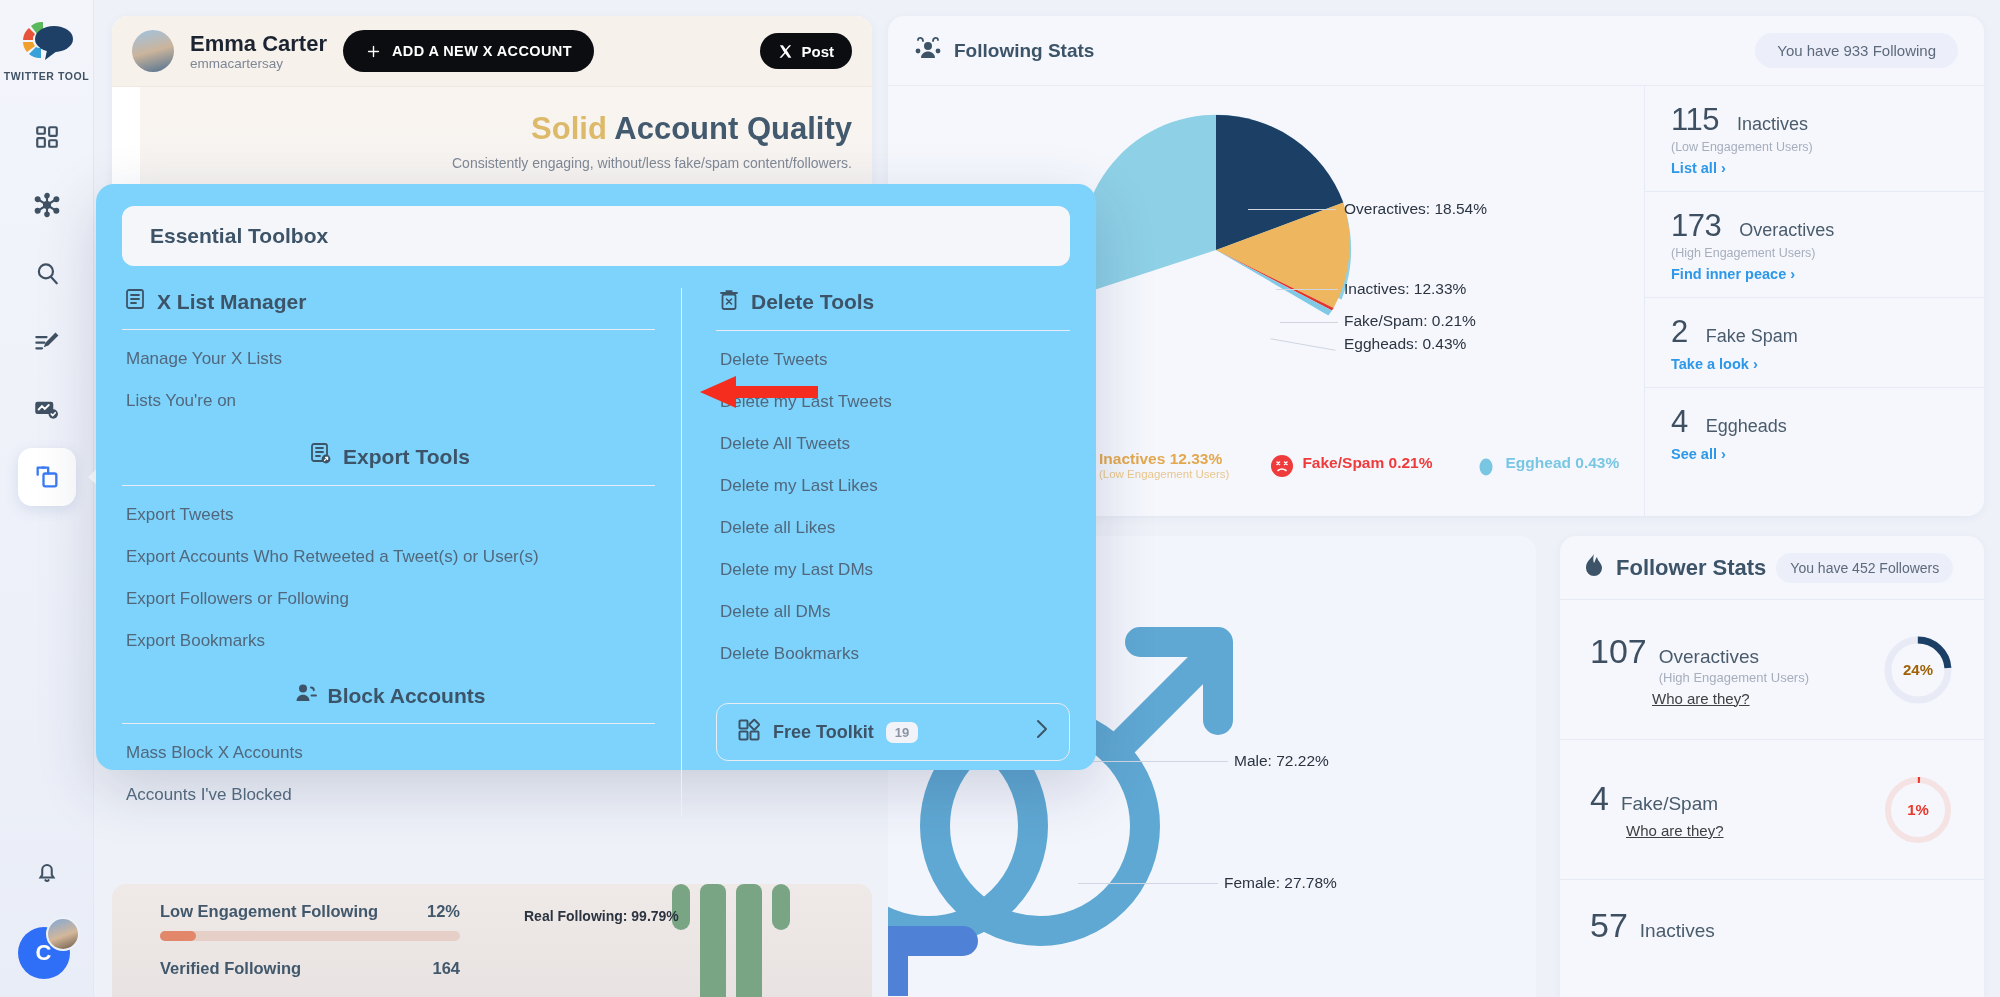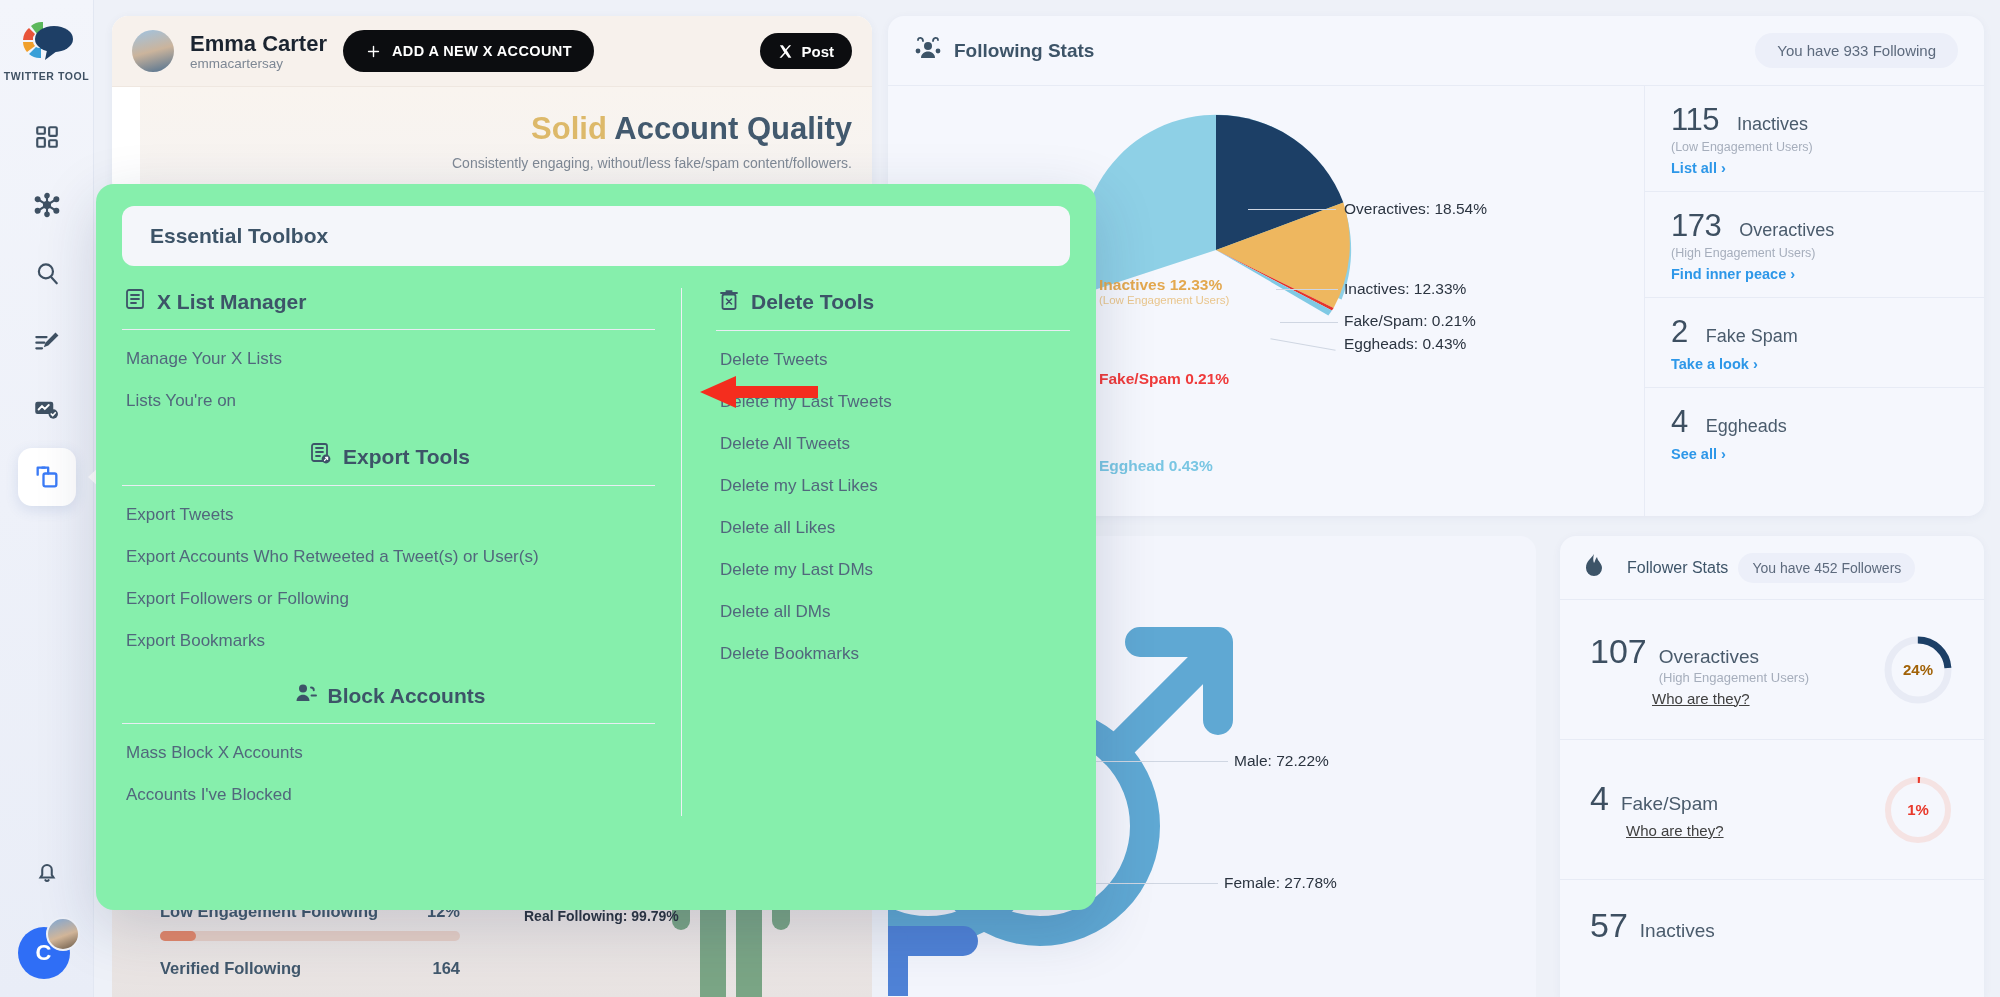--- a/index.html
+++ b/index.html
@@ -97,22 +97,22 @@
   .prog-val{ font-size:16.5px; color:#41586c; font-weight:600; }
   .prog-track{ width:300px; height:10px; border-radius:6px; background:#e6cfc6; margin-top:10px; }
   .prog-fill{ height:10px; border-radius:6px; background:#e2876a; }
   .prog-row2{ margin-top:18px; }
 
   
   .person-green{ position:absolute; left:540px; top:-6px; }
 
   
   #modal{
-    position:absolute; left:96px; top:184px; width:1000px; height:726px;
-    background:#86efac; border-radius:18px; z-index:40;
+    position:absolute; left:96px; top:184px; width:1000px; height:586px;
+    background:#7dd3fc; border-radius:18px; z-index:40;
     box-shadow:0 18px 60px rgba(30,45,90,.18);
     padding:22px 26px;
   }
   .modal-head{
     background:#f4f6fa; border-radius:12px; padding:18px 28px;
     font-size:21px; font-weight:700; color:#3d5468;
   }
   .modal-cols{ display:flex; margin-top:22px; }
   .col-left{ width:560px; padding-right:26px; border-right:1px solid #edf0f5; }
   .col-right{ flex:1; padding-left:34px; }
@@ -166,35 +166,35 @@
   .stat-sub{ font-size:12.5px; color:#a6aebc; margin-top:2px; }
   .stat-link{ font-size:14.5px; color:#2d97e8; margin-top:6px; display:inline-block; cursor:pointer; font-weight:600;}
 
   .pie-label{
     position:absolute; font-size:15.5px; color:#2b3440; white-space:nowrap;
   }
   .lead-line{ position:absolute; height:1px; background:#cfd6e2; }
 
   .legend-strip{
     position:absolute; left:0; bottom:36px; width:100%;
-    display:flex; align-items:flex-start; gap:64px; padding-left:180px;flex-direction:column;
+    display:flex; align-items:center; gap:42px; padding-left:180px;
   }
   .legend-item{ display:flex; align-items:flex-start; gap:9px; }
   .legend-dot{ width:22px;height:22px;border-radius:50%; flex:none; margin-top:1px;}
   .legend-txt{ font-size:15.5px; font-weight:700; }
   .legend-sub{ font-size:11.5px; font-weight:400; display:block; }
 
   
   #follower-card{
     position:absolute; left:1560px; top:536px; width:424px; height:461px;
     background:#f5f7fd; border-radius:16px 16px 0 0; overflow:hidden;
     box-shadow:0 2px 10px rgba(40,60,110,.05);
   }
   .fl-head{ height:64px; display:flex; align-items:center; padding:0 22px; border-bottom:1px solid #e7ebf5;}
-  .fl-title{ font-size:16px; font-weight:400; color:#3d5468; margin-left:21px; }
+  .fl-title{ font-size:22px; font-weight:700; color:#3d5468; margin-left:10px; }
   .fl-pill{ margin-left:10px; background:#eceff9;color:#5d6a7d;border-radius:18px;font-size:14px;padding:7px 14px; }
   .fl-cell{ height:140px; display:flex; align-items:center; padding:0 30px; border-bottom:1px solid #e7ebf5; }
   .fl-left{ flex:1; }
   .fl-top{ display:flex; align-items:baseline; gap:12px;}
   .fl-num{ font-size:34px; color:#3d4f61; }
   .fl-name{ font-size:19px; color:#4a5b6c; }
   .fl-sub{ font-size:13px; color:#a6aebc; }
   .fl-link{ font-size:15px; color:#404040; text-decoration:underline; cursor:pointer; display:inline-block; margin-top:4px;}
   .donut{ width:72px;height:72px; position:relative; flex:none; }
   .donut-txt{
@@ -611,20 +611,37 @@
         <div class="grp-rule"></div>
         <a class="tool-link">Delete Tweets</a>
         <a class="tool-link">Delete my Last Tweets</a>
         <a class="tool-link">Delete All Tweets</a>
         <a class="tool-link">Delete my Last Likes</a>
         <a class="tool-link">Delete all Likes</a>
         <a class="tool-link">Delete my Last DMs</a>
         <a class="tool-link">Delete all DMs</a>
         <a class="tool-link">Delete Bookmarks</a>
 
+        <div class="toolkit-box">
+          <span>
+            <svg width="24" height="24" viewBox="0 0 24 24" fill="none" stroke="#3d5468" stroke-width="2">
+              <rect x="2.5" y="2.5" width="8" height="8" rx="1"></rect>
+              <rect x="2.5" y="13.5" width="8" height="8" rx="1"></rect>
+              <rect x="13.5" y="13.5" width="8" height="8" rx="1"></rect>
+              <rect x="13.5" y="3" width="7.4" height="7.4" rx="1" transform="rotate(45 17.2 6.7)"></rect>
+            </svg>
+          </span>
+          <span class="toolkit-label">Free Toolkit</span>
+          <span class="toolkit-count">19</span>
+          <span class="toolkit-chev">
+            <svg width="14" height="22" viewBox="0 0 14 22" fill="none" stroke="#3d5468" stroke-width="2" stroke-linecap="round" stroke-linejoin="round">
+                <path d="M3 3l8 8-8 8"></path>
+              </svg>
+          </span>
+        </div>
       </div>
     </div>
   </div>
 
   <div id="red-arrow">
     <svg width="120" height="34" viewBox="0 0 120 34">
       <path d="M0 17 L36 1 L36 11 L118 11 L118 23 L36 23 L36 33 Z" fill="#f42d1e"></path>
     </svg>
   </div>
 

